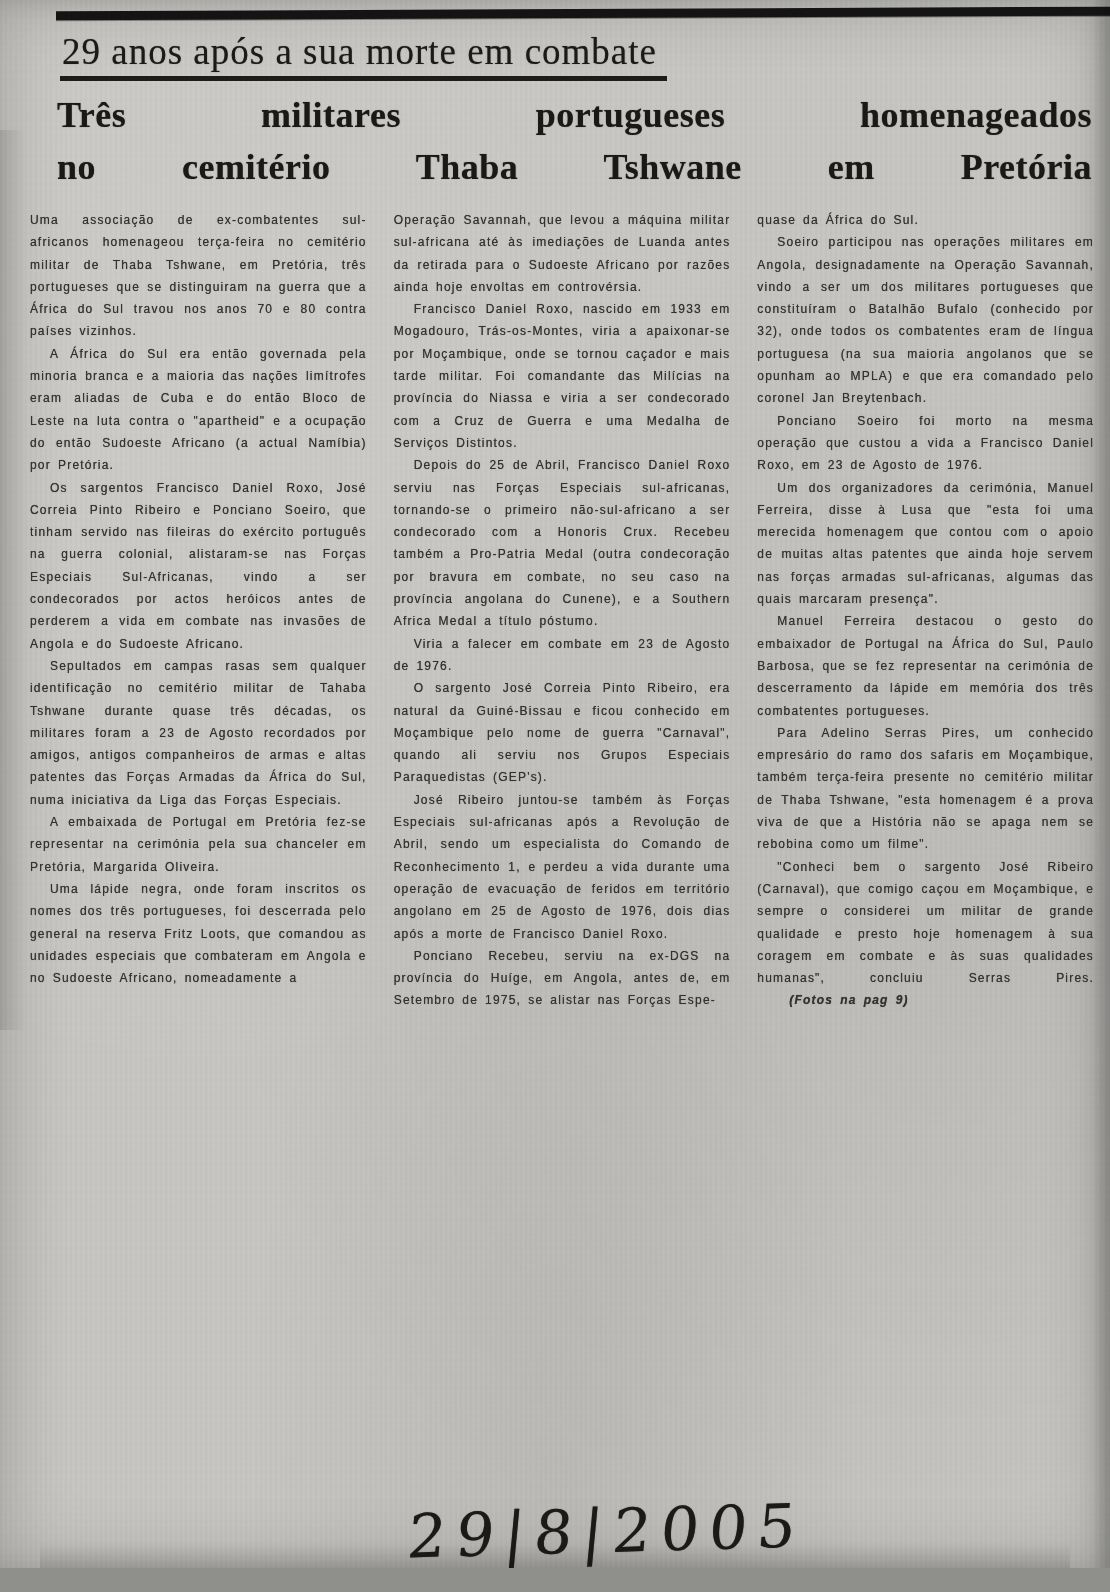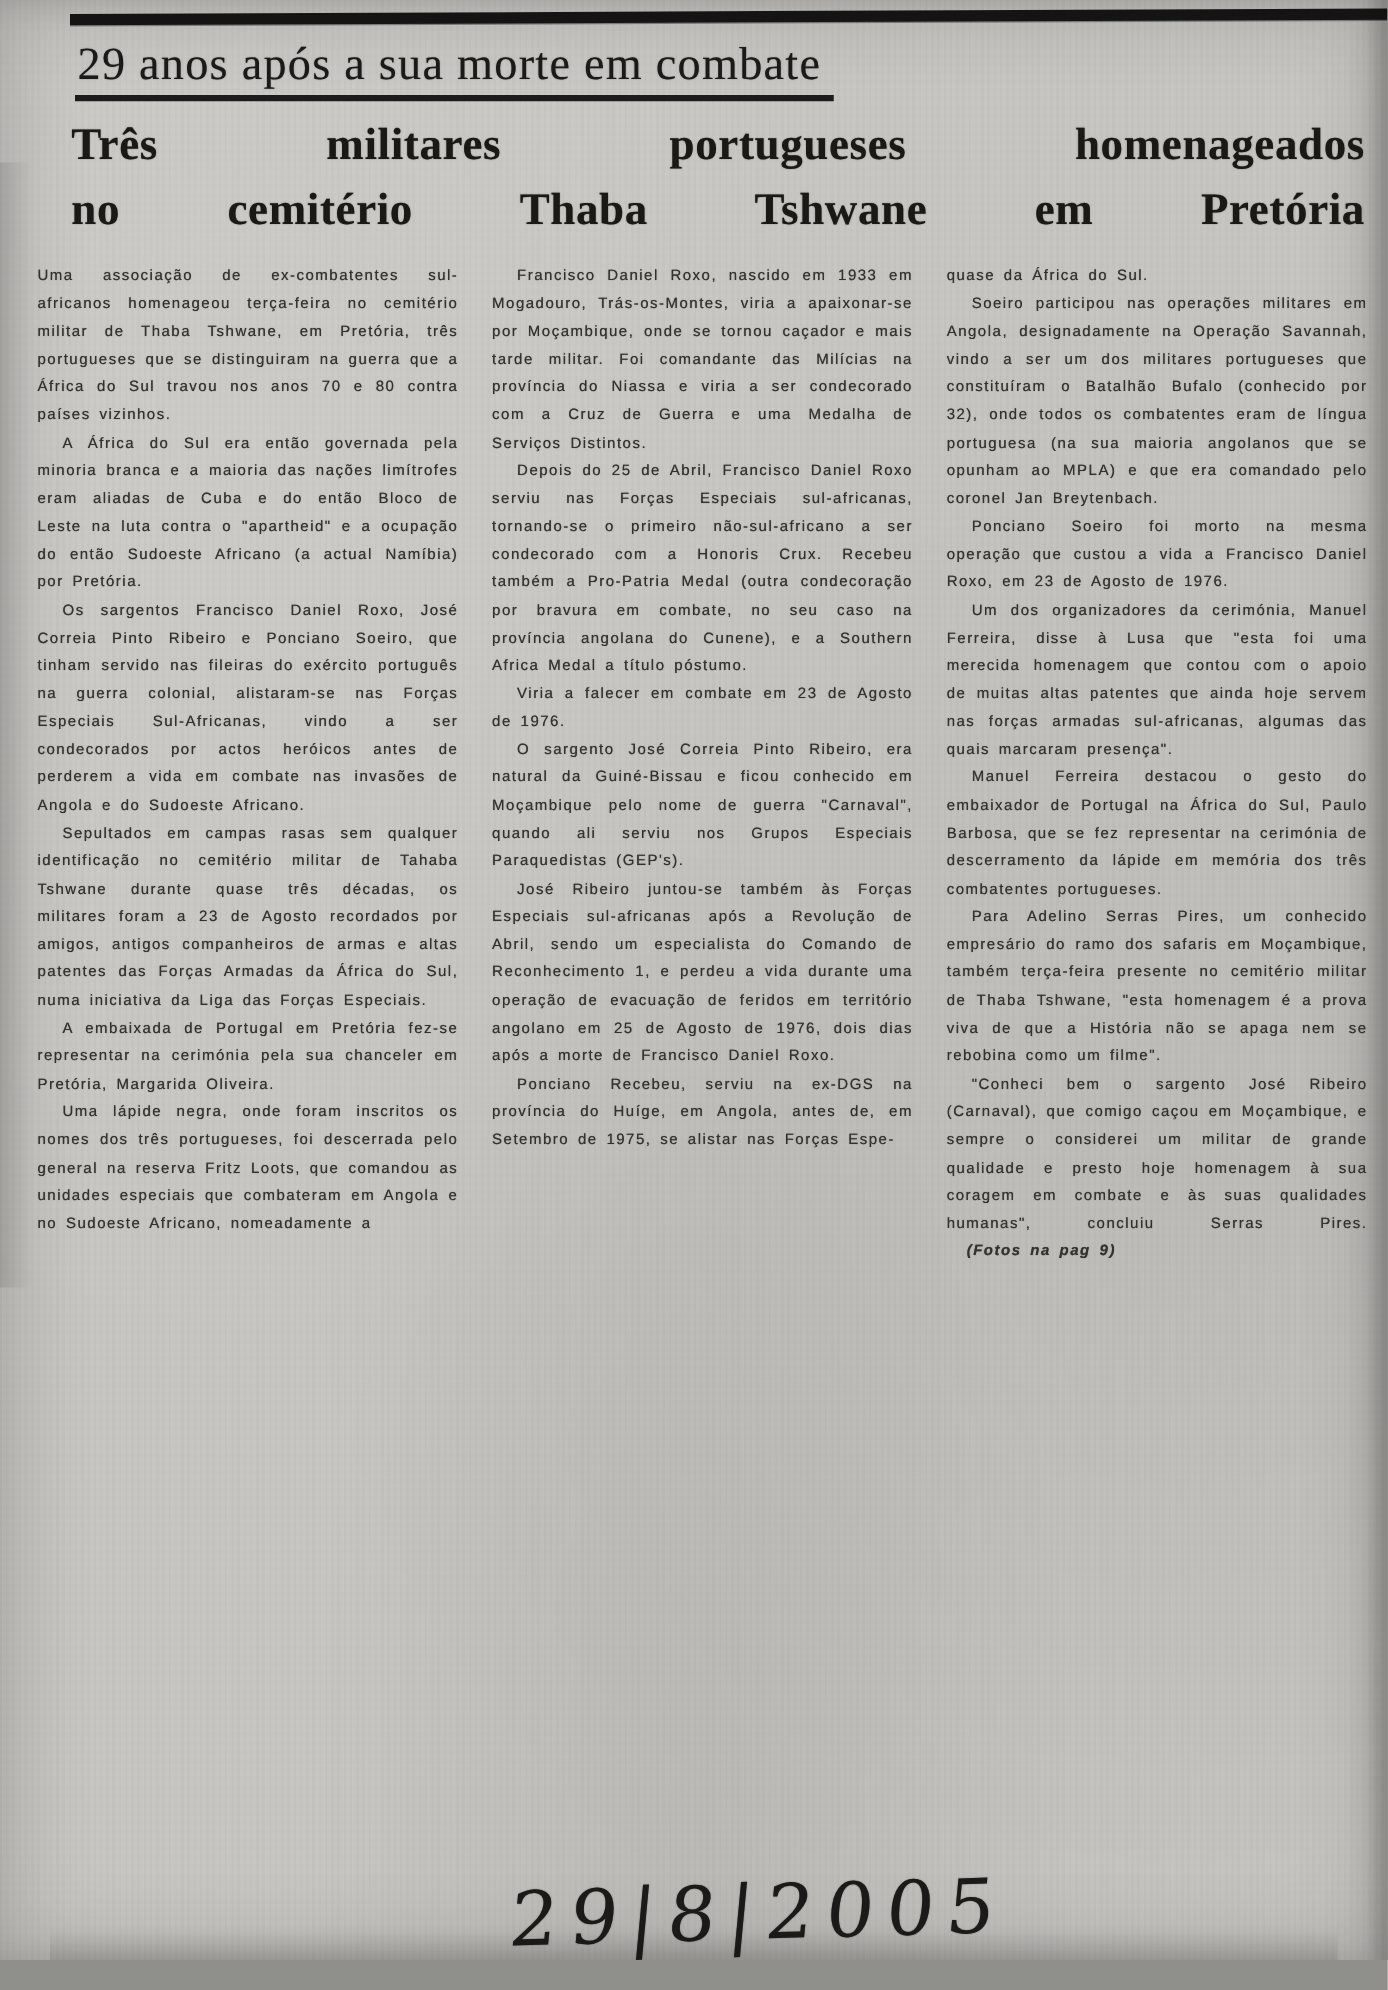--- a/index.html
+++ b/index.html
@@ -42,21 +42,21 @@
   .col { flex:1 1 0; min-width:0; }
   .col p {
     margin:0; text-indent:20px;
     font-size:12px; line-height:22.3px;
     letter-spacing:1.2px; word-spacing:2.5px;
     text-align:justify;
     color:#33322f;
     text-shadow:0 0 0.7px rgba(45,45,42,0.75);
   }
   .col p.cont { text-indent:0; }
-  .photos-note { font-style:italic; font-weight:bold; margin-left:16px; white-space:nowrap; }
+  .photos-note { font-style:italic; font-weight:bold; margin-left:32px; white-space:nowrap; }
   .handwritten {
     position:absolute; left:408px; top:1496px;
     font-family:"DejaVu Serif", serif;
     font-size:60px; letter-spacing:10px; color:#1b1a18;
     transform:rotate(-1.6deg) skewX(-7deg);
     text-shadow:0 0 1px rgba(20,20,20,0.6);
   }
   .smudge { position:absolute; pointer-events:none; }
   .smudge.s1 { left:0; top:130px; width:26px; height:900px;
     background:linear-gradient(90deg, rgba(0,0,0,0.10), transparent); }
@@ -84,20 +84,21 @@
     <div class="col">
       <p class="cont">Uma associação de ex-combatentes sul- africanos homenageou terça-feira no cemitério militar de Thaba Tshwane, em Pretória, três portugueses que se distinguiram na guerra que a África do Sul travou nos anos 70 e 80 contra países vizinhos.</p>
       <p>A África do Sul era então governada pela minoria branca e a maioria das nações limítrofes eram aliadas de Cuba e do então Bloco de Leste na luta contra o "apartheid" e a ocupação do então Sudoeste Africano (a actual Namíbia) por Pretória.</p>
       <p>Os sargentos Francisco Daniel Roxo, José Correia Pinto Ribeiro e Ponciano Soeiro, que tinham servido nas fileiras do exército português na guerra colonial, alistaram-se nas Forças Especiais Sul-Africanas, vindo a ser condecorados por actos heróicos antes de perderem a vida em combate nas invasões de Angola e do Sudoeste Africano.</p>
       <p>Sepultados em campas rasas sem qualquer identificação no cemitério militar de Tahaba Tshwane durante quase três décadas, os militares foram a 23 de Agosto recordados por amigos, antigos companheiros de armas e altas patentes das Forças Armadas da África do Sul, numa iniciativa da Liga das Forças Especiais.</p>
       <p>A embaixada de Portugal em Pretória fez-se representar na cerimónia pela sua chanceler em Pretória, Margarida Oliveira.</p>
       <p>Uma lápide negra, onde foram inscritos os nomes dos três portugueses, foi descerrada pelo general na reserva Fritz Loots, que comandou as unidades especiais que combateram em Angola e no Sudoeste Africano, nomeadamente a</p>
     </div>
 
     <div class="col">
+      <p class="cont">Operação Savannah, que levou a máquina militar sul-africana até às imediações de Luanda antes da retirada para o Sudoeste Africano por razões ainda hoje envoltas em controvérsia.</p>
       <p>Francisco Daniel Roxo, nascido em 1933 em Mogadouro, Trás-os-Montes, viria a apaixonar-se por Moçambique, onde se tornou caçador e mais tarde militar. Foi comandante das Milícias na província do Niassa e viria a ser condecorado com a Cruz de Guerra e uma Medalha de Serviços Distintos.</p>
       <p>Depois do 25 de Abril, Francisco Daniel Roxo serviu nas Forças Especiais sul-africanas, tornando-se o primeiro não-sul-africano a ser condecorado com a Honoris Crux. Recebeu também a Pro-Patria Medal (outra condecoração por bravura em combate, no seu caso na província angolana do Cunene), e a Southern Africa Medal a título póstumo.</p>
       <p>Viria a falecer em combate em 23 de Agosto de 1976.</p>
       <p>O sargento José Correia Pinto Ribeiro, era natural da Guiné-Bissau e ficou conhecido em Moçambique pelo nome de guerra "Carnaval", quando ali serviu nos Grupos Especiais Paraquedistas (GEP's).</p>
       <p>José Ribeiro juntou-se também às Forças Especiais sul-africanas após a Revolução de Abril, sendo um especialista do Comando de Reconhecimento 1, e perdeu a vida durante uma operação de evacuação de feridos em território angolano em 25 de Agosto de 1976, dois dias após a morte de Francisco Daniel Roxo.</p>
       <p>Ponciano Recebeu, serviu na ex-DGS na província do Huíge, em Angola, antes de, em Setembro de 1975, se alistar nas Forças Espe-</p>
     </div>
 
     <div class="col">
       <p class="cont">quase da África do Sul.</p>

